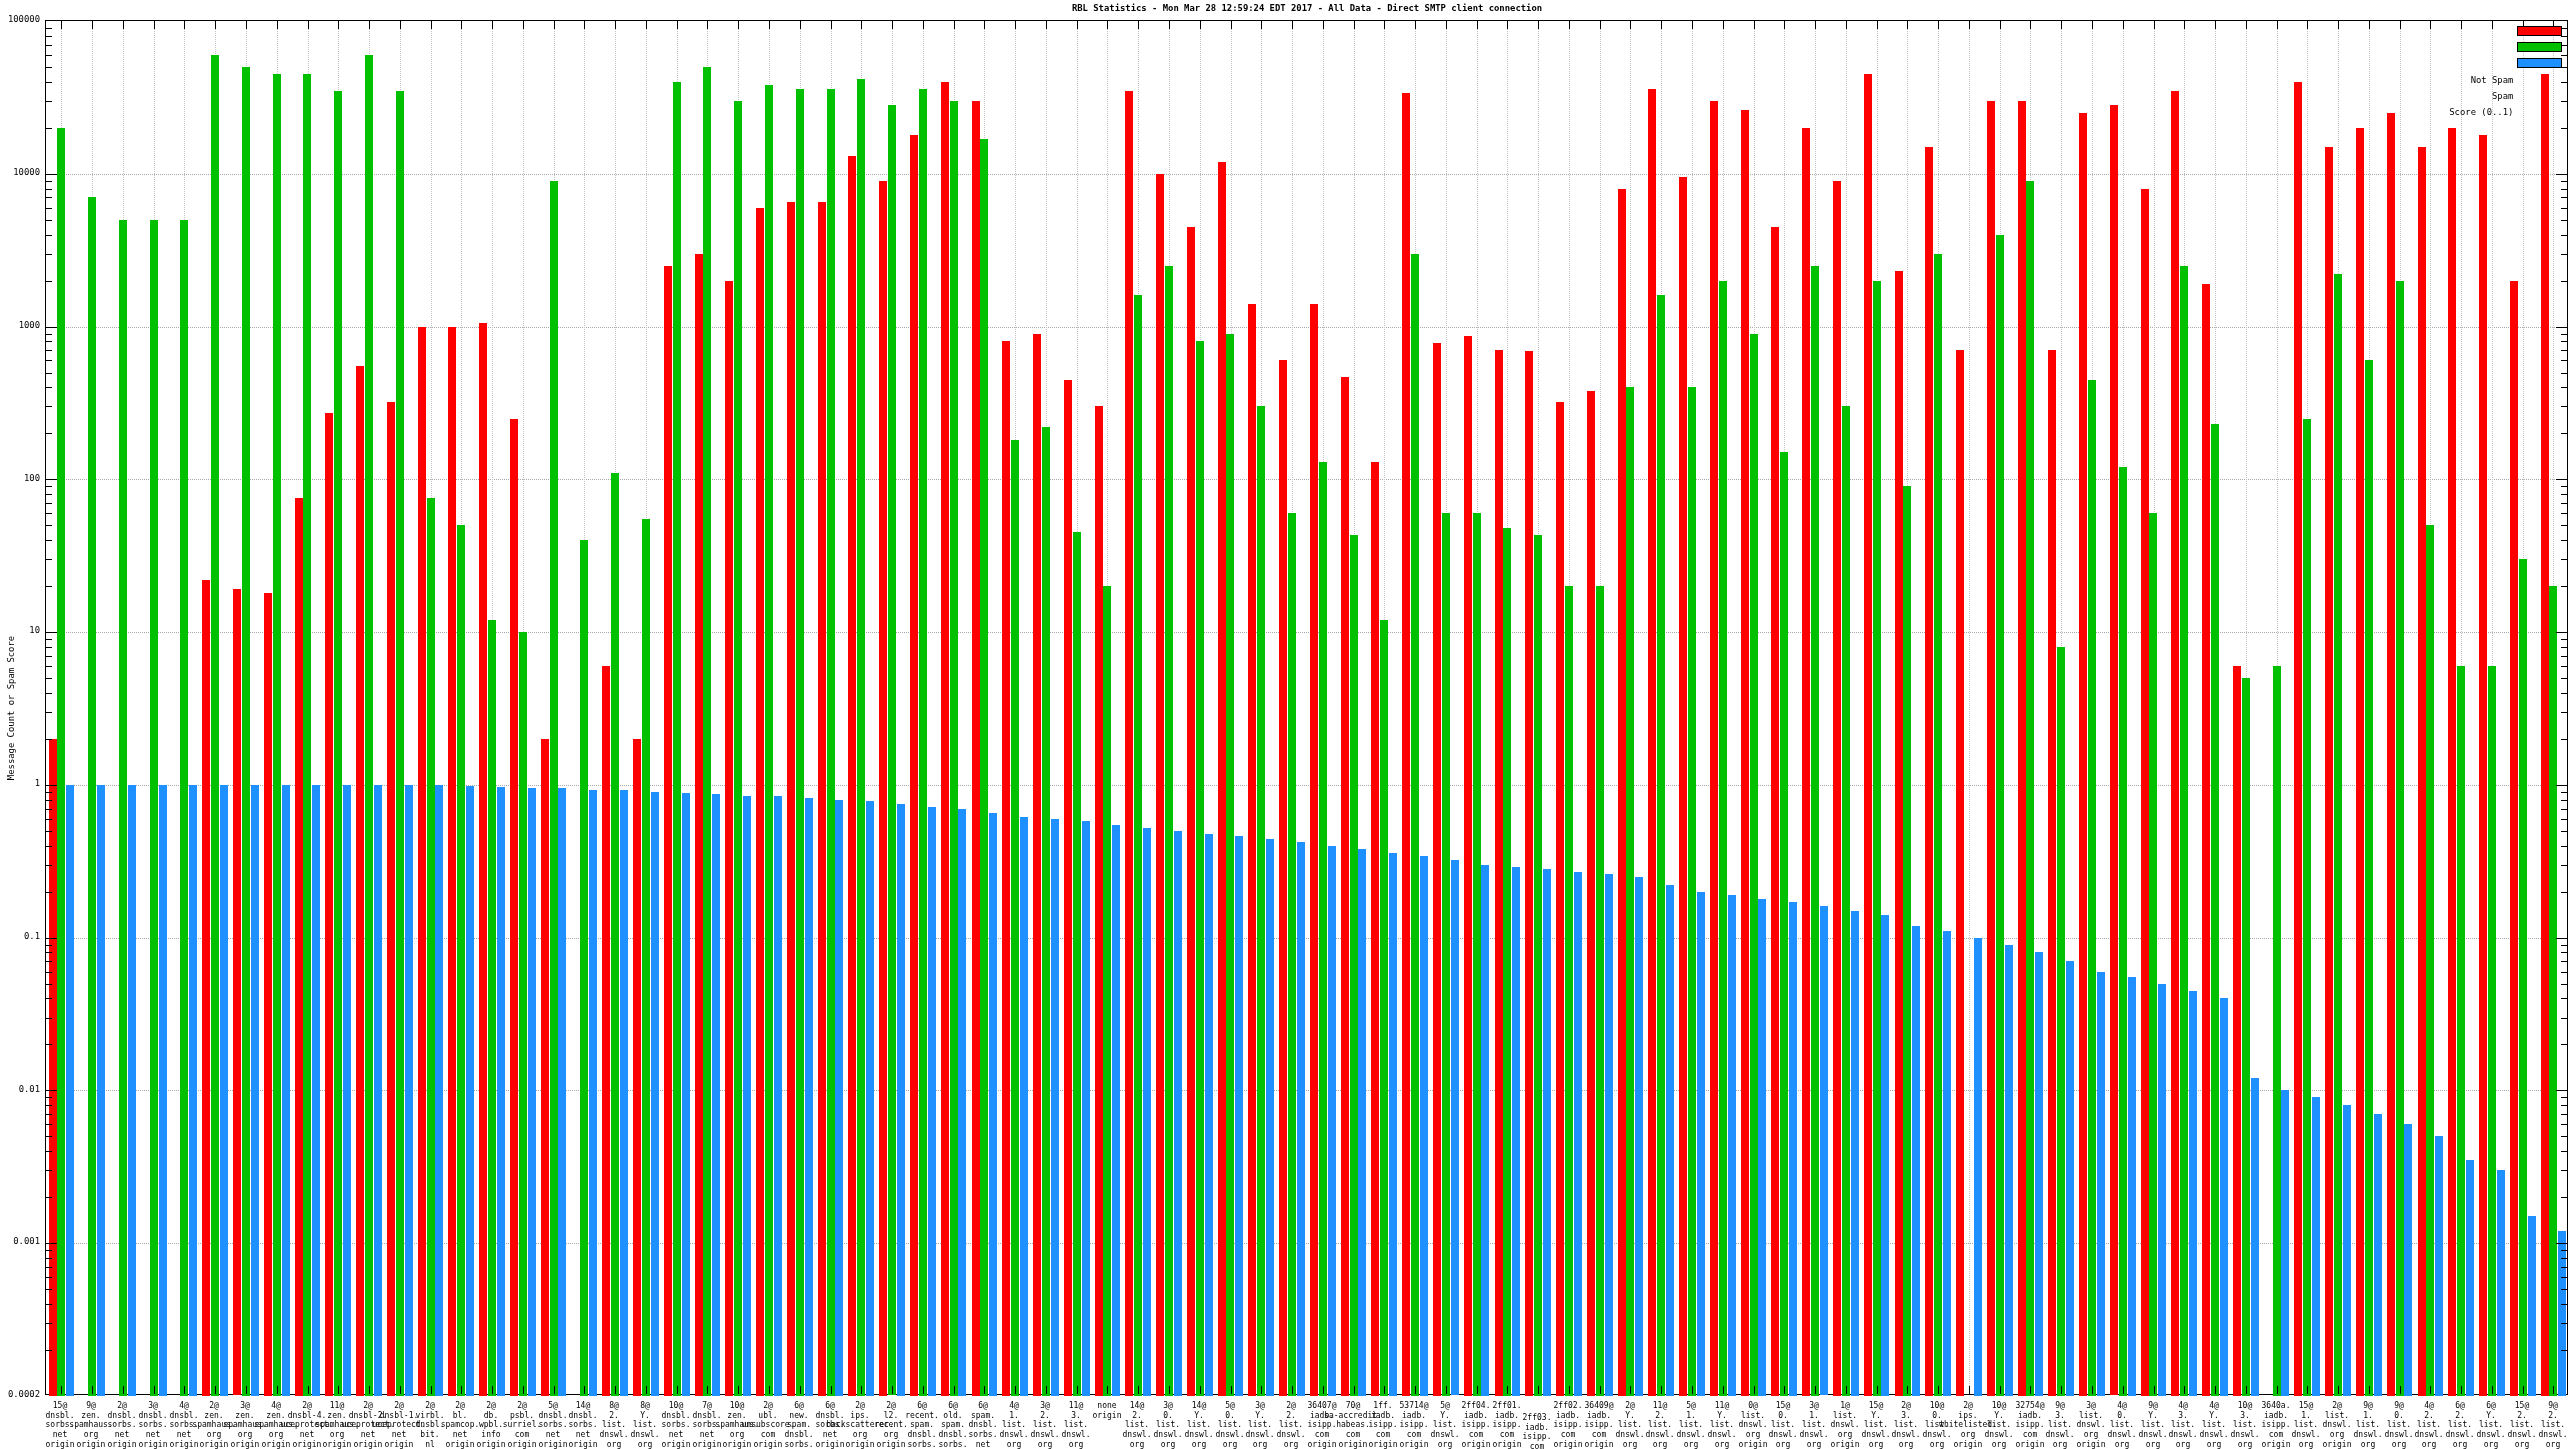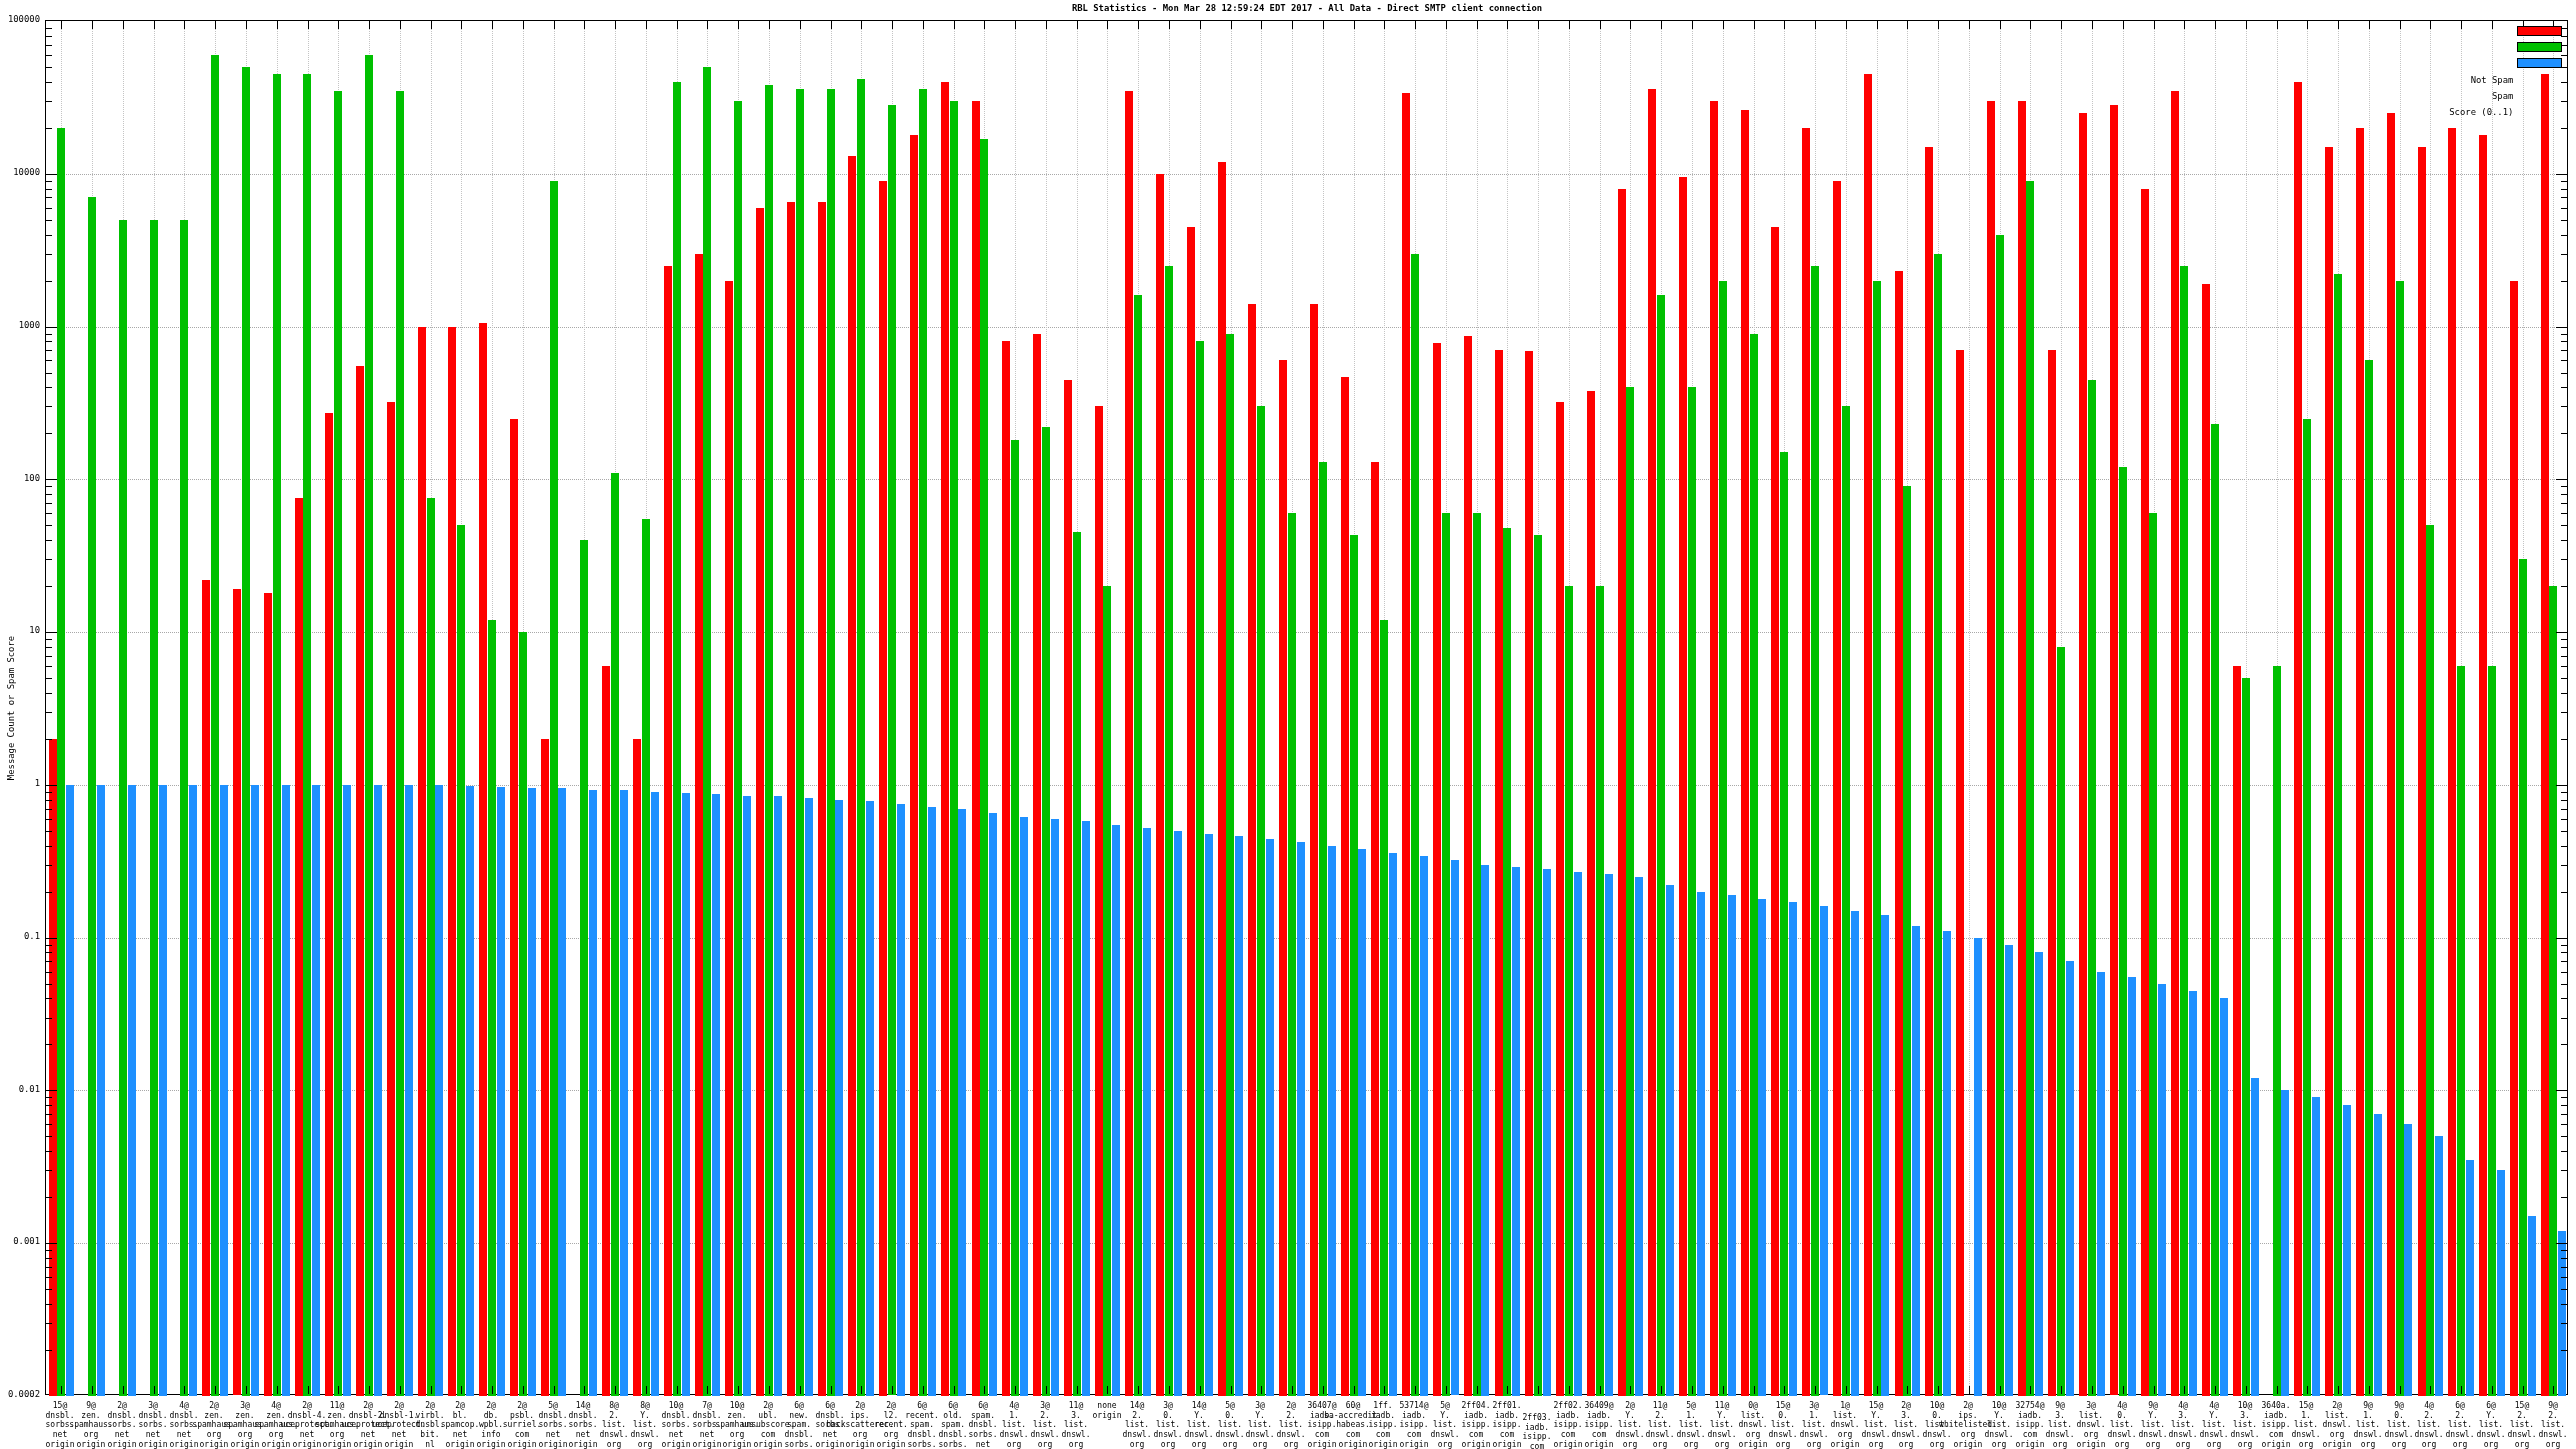--- a/index.html
+++ b/index.html
@@ -1001,21 +1001,21 @@
         <div>org</div>
       </div>
       <div class="xlab" style="left: 1322px; top: 1401px;">
         <div>36407@</div>
         <div>iadb.</div>
         <div>isipp.</div>
         <div>com</div>
         <div>origin</div>
       </div>
       <div class="xlab" style="left: 1353px; top: 1401px;">
-        <div>60@</div>
+        <div>70@</div>
         <div>sa-accredit.</div>
         <div>habeas.</div>
         <div>com</div>
         <div>origin</div>
       </div>
       <div class="xlab" style="left: 1383px; top: 1401px;">
         <div>1ff.</div>
         <div>iadb.</div>
         <div>isipp.</div>
         <div>com</div>

